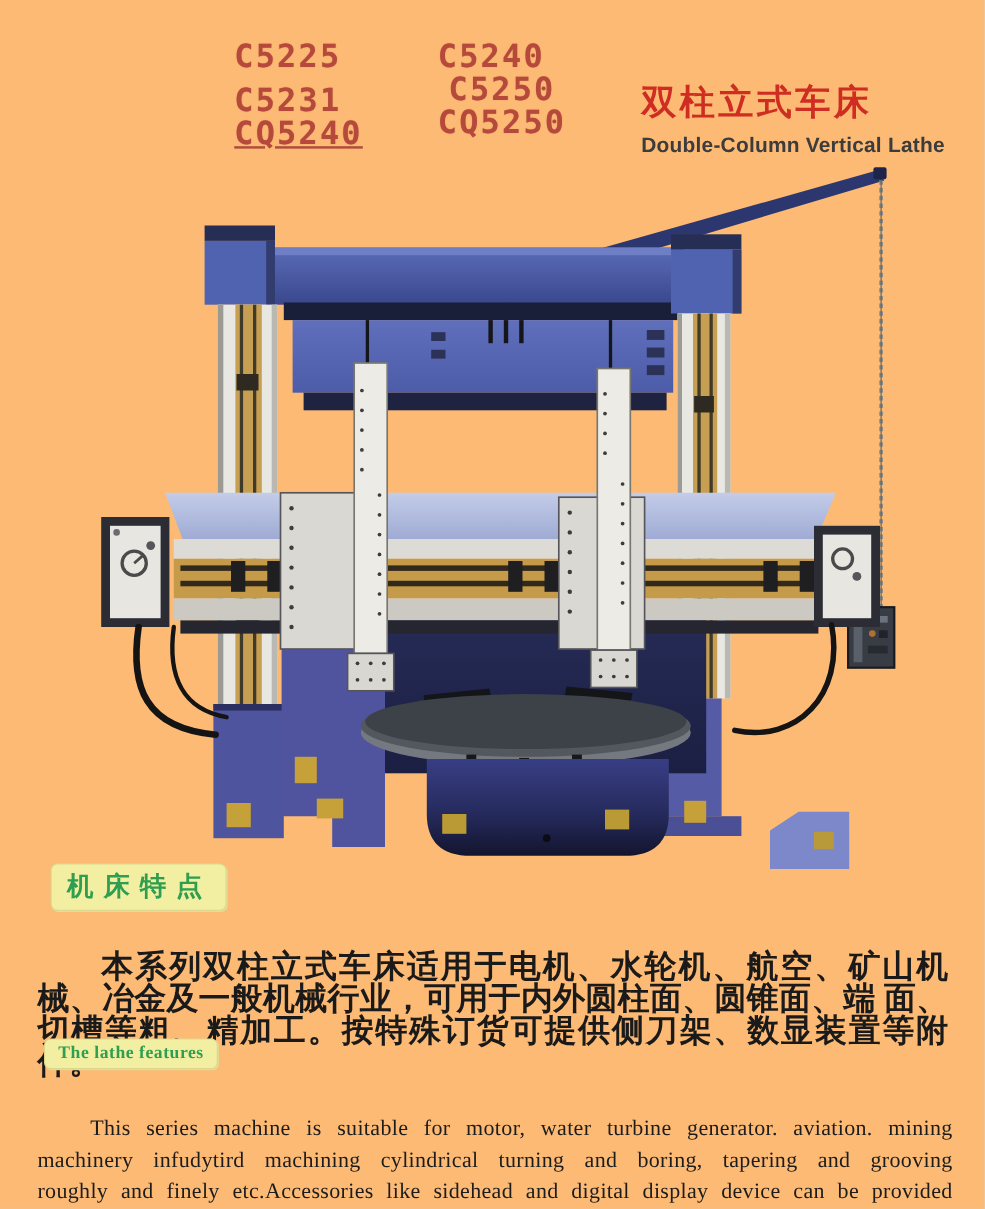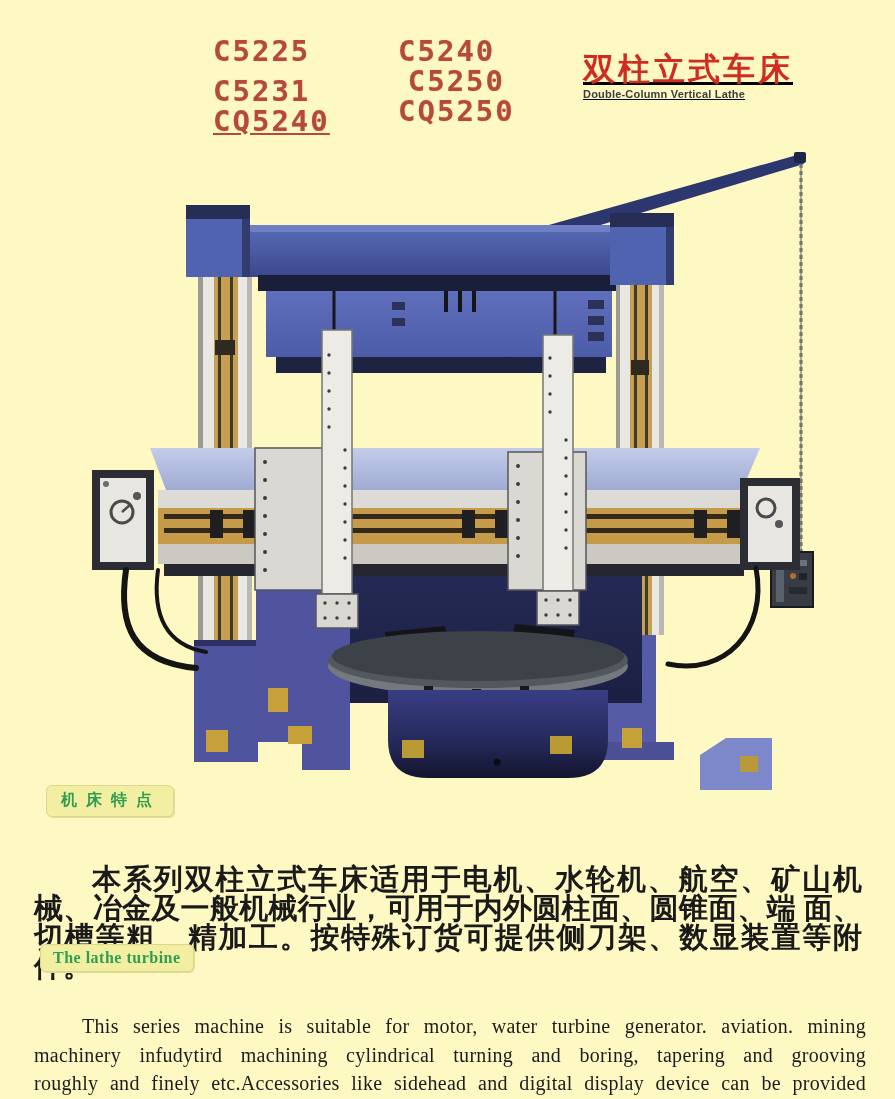--- a/index.html
+++ b/index.html
@@ -10,38 +10,38 @@
   }
   
   .models{
     position:absolute;top:36px;
     font-family:"DejaVu Sans Mono",monospace;
     font-weight:bold;font-size:29px;line-height:30px;
     letter-spacing:2px;text-shadow:0 0 1px rgba(120,60,50,.4);
   }
   #models-col1{left:213px;}
   #models-col2{left:398px;}
-  .title-block{position:absolute;left:583px;top:52px;width:300px;text-decoration:underline;}
+  .title-block{position:absolute;left:583px;top:76px;width:300px;}
   .title-cn{
     font-size:32px;font-weight:bold;letter-spacing:3px;line-height:34px;
     font-family:"Liberation Sans",sans-serif;
   }
   .title-en{
-    font-size:11px;font-weight:bold;letter-spacing:.2px;margin-top:2px;
+    font-size:19px;font-weight:bold;letter-spacing:.2px;margin-top:12px;
   }
   
   #machine{position:absolute;left:0;top:140px;width:895px;height:660px;}
   
   .sec-label{
     position:absolute;display:inline-block;
     border-radius:6px;border:1px solid #ddd78e;
     box-shadow:1px 1px 0 #e3dd96;
     font-weight:bold;
   }
-  #label-cn{left:46px;top:785px;padding:4px 12px 5px 14px;font-size:16px;letter-spacing:9px;}
+  #label-cn{left:46px;top:785px;padding:4px 12px 5px 14px;font-size:24px;letter-spacing:9px;}
   #label-en{left:40px;top:944px;padding:4px 12px;font-size:16px;letter-spacing:.5px;font-family:"Liberation Serif",serif;}
   
   .para{
     position:absolute;text-align:justify;color:#1a1a1a;
   }
   #para-cn{
     left:34px;top:836px;width:828px;
     font-size:29px;line-height:29px;font-weight:600;
     text-indent:2em;
     font-family:"Liberation Serif",serif;
@@ -49,21 +49,21 @@
   #para-en{
     left:34px;top:992px;width:832px;
     font-size:20px;line-height:28.5px;
     text-indent:2.4em;word-spacing:5.5px;letter-spacing:.3px;
     font-family:"Liberation Serif",serif;color:#1c1c1c;
   }
 </style>
 </head>
 <body>
 
-<div id="page" style="background: #fef9c3;">
+<div id="page" style="background: #fdba74;">
 
   <div id="models-col1" class="models">
     <div style="color: rgb(182, 73, 60);">C5225</div>
     <div style="color: rgb(182, 73, 60); margin-top: 10px;">C5231</div>
     <div style="color: rgb(182, 73, 60); text-decoration: underline;">CQ5240</div>
   </div>
   <div id="models-col2" class="models">
     <div style="color: rgb(182, 73, 60);">C5240</div>
     <div style="color: rgb(182, 73, 60); text-align: center;">C5250</div>
     <div style="color: rgb(182, 73, 60);">CQ5250</div>
@@ -309,16 +309,16 @@
         <circle cx="546" cy="475" r="1.7"></circle>
           <circle cx="558" cy="475" r="1.7"></circle>
           <circle cx="570" cy="475" r="1.7"></circle>
       </g>
     </g>
   </svg>
 
   <div id="label-cn" class="sec-label" style="background: rgb(242, 238, 162); color: rgb(47, 158, 80);">机床特点</div>
   <p id="para-cn" class="para">本系列双柱立式车床适用于电机、水轮机、航空、矿山机械、冶金及一般机械行业，可用于内外圆柱面、圆锥面、端 面、切槽等粗、精加工。按特殊订货可提供侧刀架、数显装置等附件。</p>
 
-  <div id="label-en" class="sec-label" style="background: rgb(242, 238, 162); color: rgb(47, 158, 80);">The lathe turbine</div>
+  <div id="label-en" class="sec-label" style="background: rgb(242, 238, 162); color: rgb(47, 158, 80);">The lathe features</div>
   <p id="para-en" class="para">This series machine is suitable for motor, water turbine generator. aviation. mining machinery infudytird machining cylindrical turning and boring, tapering and grooving roughly and finely etc.Accessories like sidehead and digital display device can be provided according to special order.</p>
 
 </div>
 
 </body></html>

